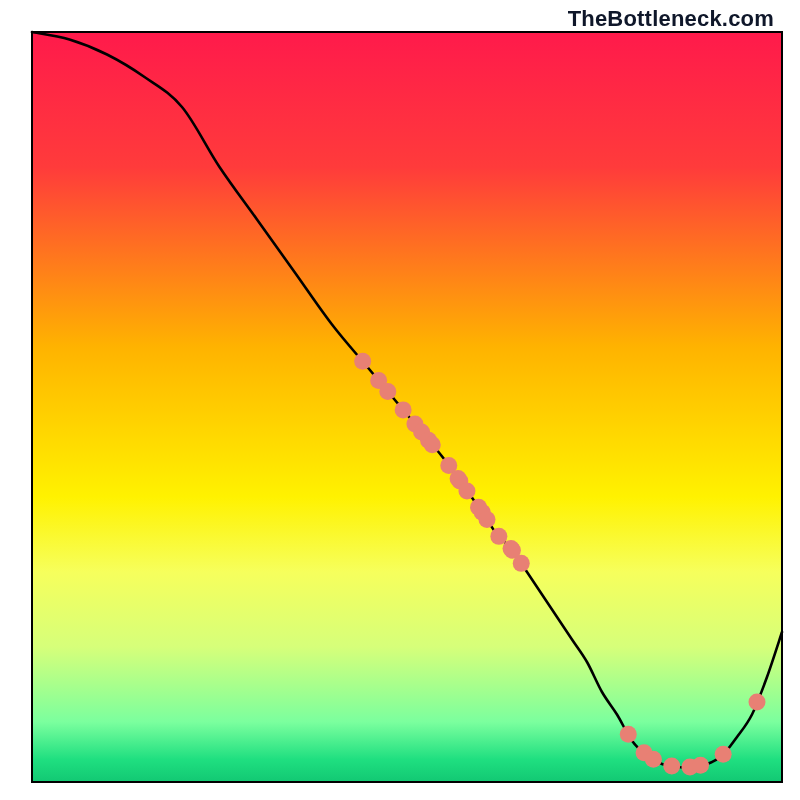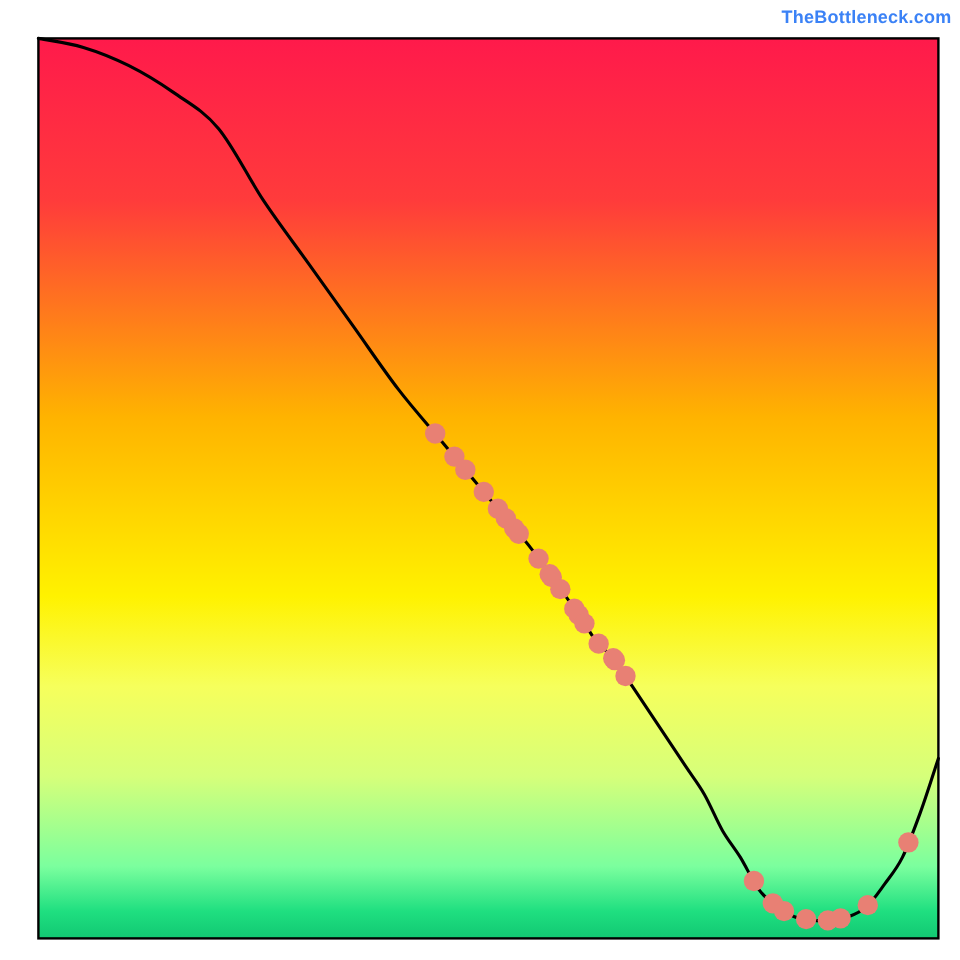--- a/index.html
+++ b/index.html
@@ -12,24 +12,24 @@
     background: #fff;
   }
   .wrap {
     position: relative;
     width: 800px;
     height: 800px;
   }
   .watermark {
     position: absolute;
     top: 6px;
-    right: 7px;
-    font-size: 15px;
+    right: 26px;
+    font-size: 22px;
     font-weight: 600;
-    color: #3b82f6;
+    color: #0f172a;
     z-index: 5;
     letter-spacing: 0.2px;
   }
   svg.chart {
     position: absolute;
     left: 0;
     top: 0;
   }
 </style>
 </head>

